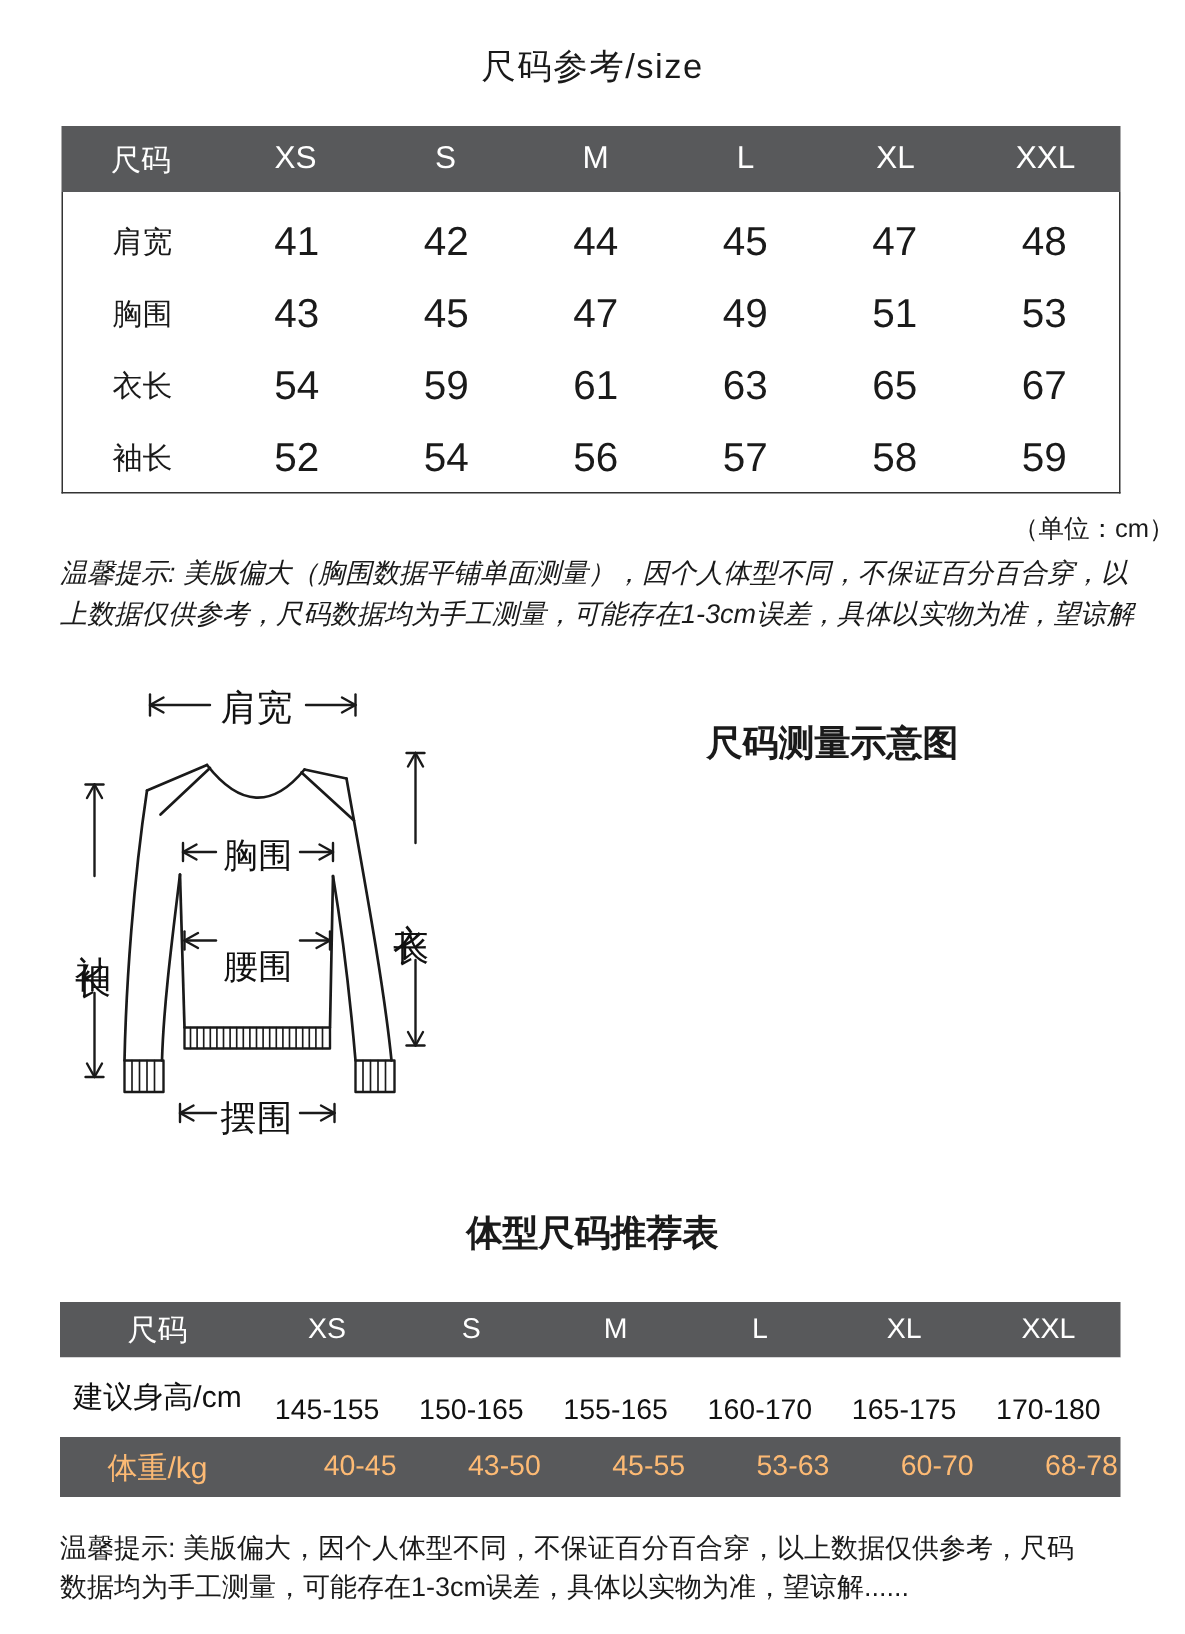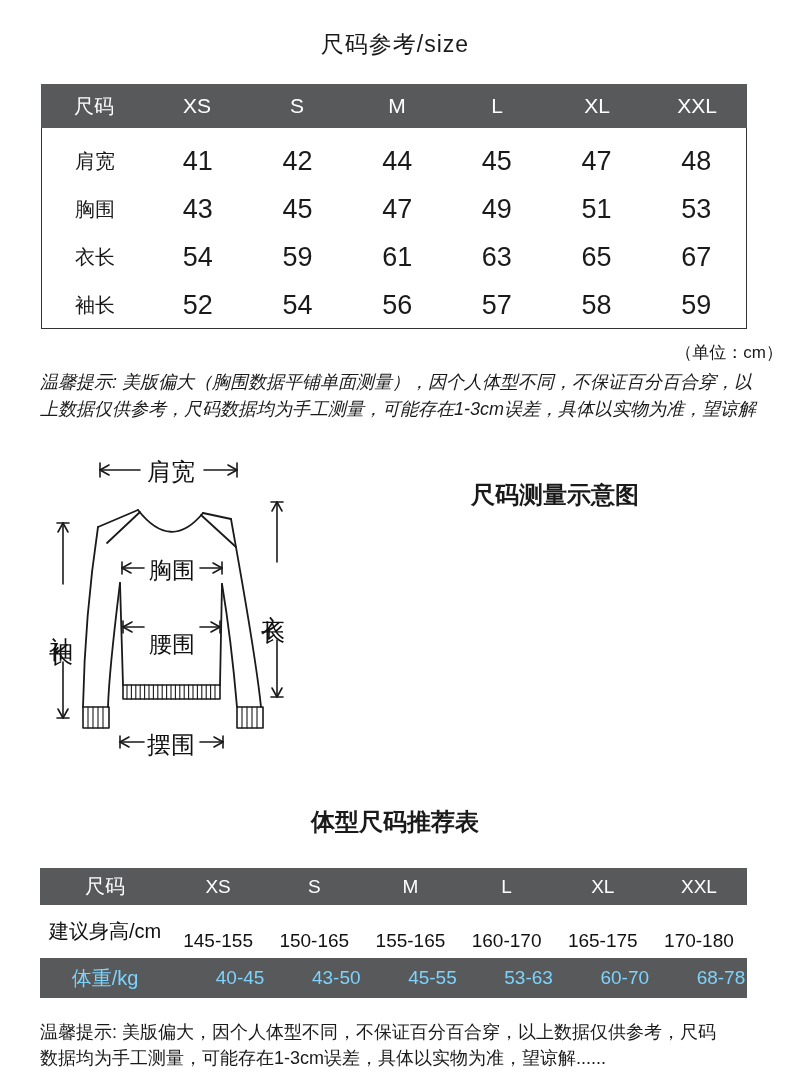--- a/index.html
+++ b/index.html
@@ -38,21 +38,21 @@
   .guide-heading {
     position:absolute; left:352px; top:479px; width:406px; text-align:center;
     font-size:24px; font-weight:bold;
   }
   .guide-text { position:absolute; left:345px; top:514px; width:436px; font-size:22px; line-height:44.6px; letter-spacing:0.5px; }
   
   .heading2 { position:absolute; top:806px; left:0; width:100%; text-align:center; font-size:24px; font-weight:bold;font-family:Liberation Mono, monospace; }
   .body-table { position:absolute; left:40px; top:868px; width:707px; }
   .bt-header { display:flex; align-items:center; height:37px; background:#58595b; color:#fff; font-size:20px; }
   .bt-row-light { display:flex; align-items:center; height:53px; background:#fff; color:#111; }
-  .bt-row-dark { display:flex; align-items:center; height:40px; background:#58595b; color:#7dd3fc;gap:44px; }
+  .bt-row-dark { display:flex; align-items:center; height:40px; background:#58595b; color:#fdba74;gap:44px; }
   .bt-label { flex:0 0 130px; width:130px; text-align:center; font-size:20px; }
   .bt-val { flex:1; text-align:center; font-size:19px; }
   .bt-row-light .bt-val { font-size:19px;margin-top:19px; }
   .tips-bottom { position:absolute; left:40px; top:1019px; width:720px; font-size:18px; line-height:26px; }
 </style>
 </head>
 <body>
 
 <div class="page">
 

